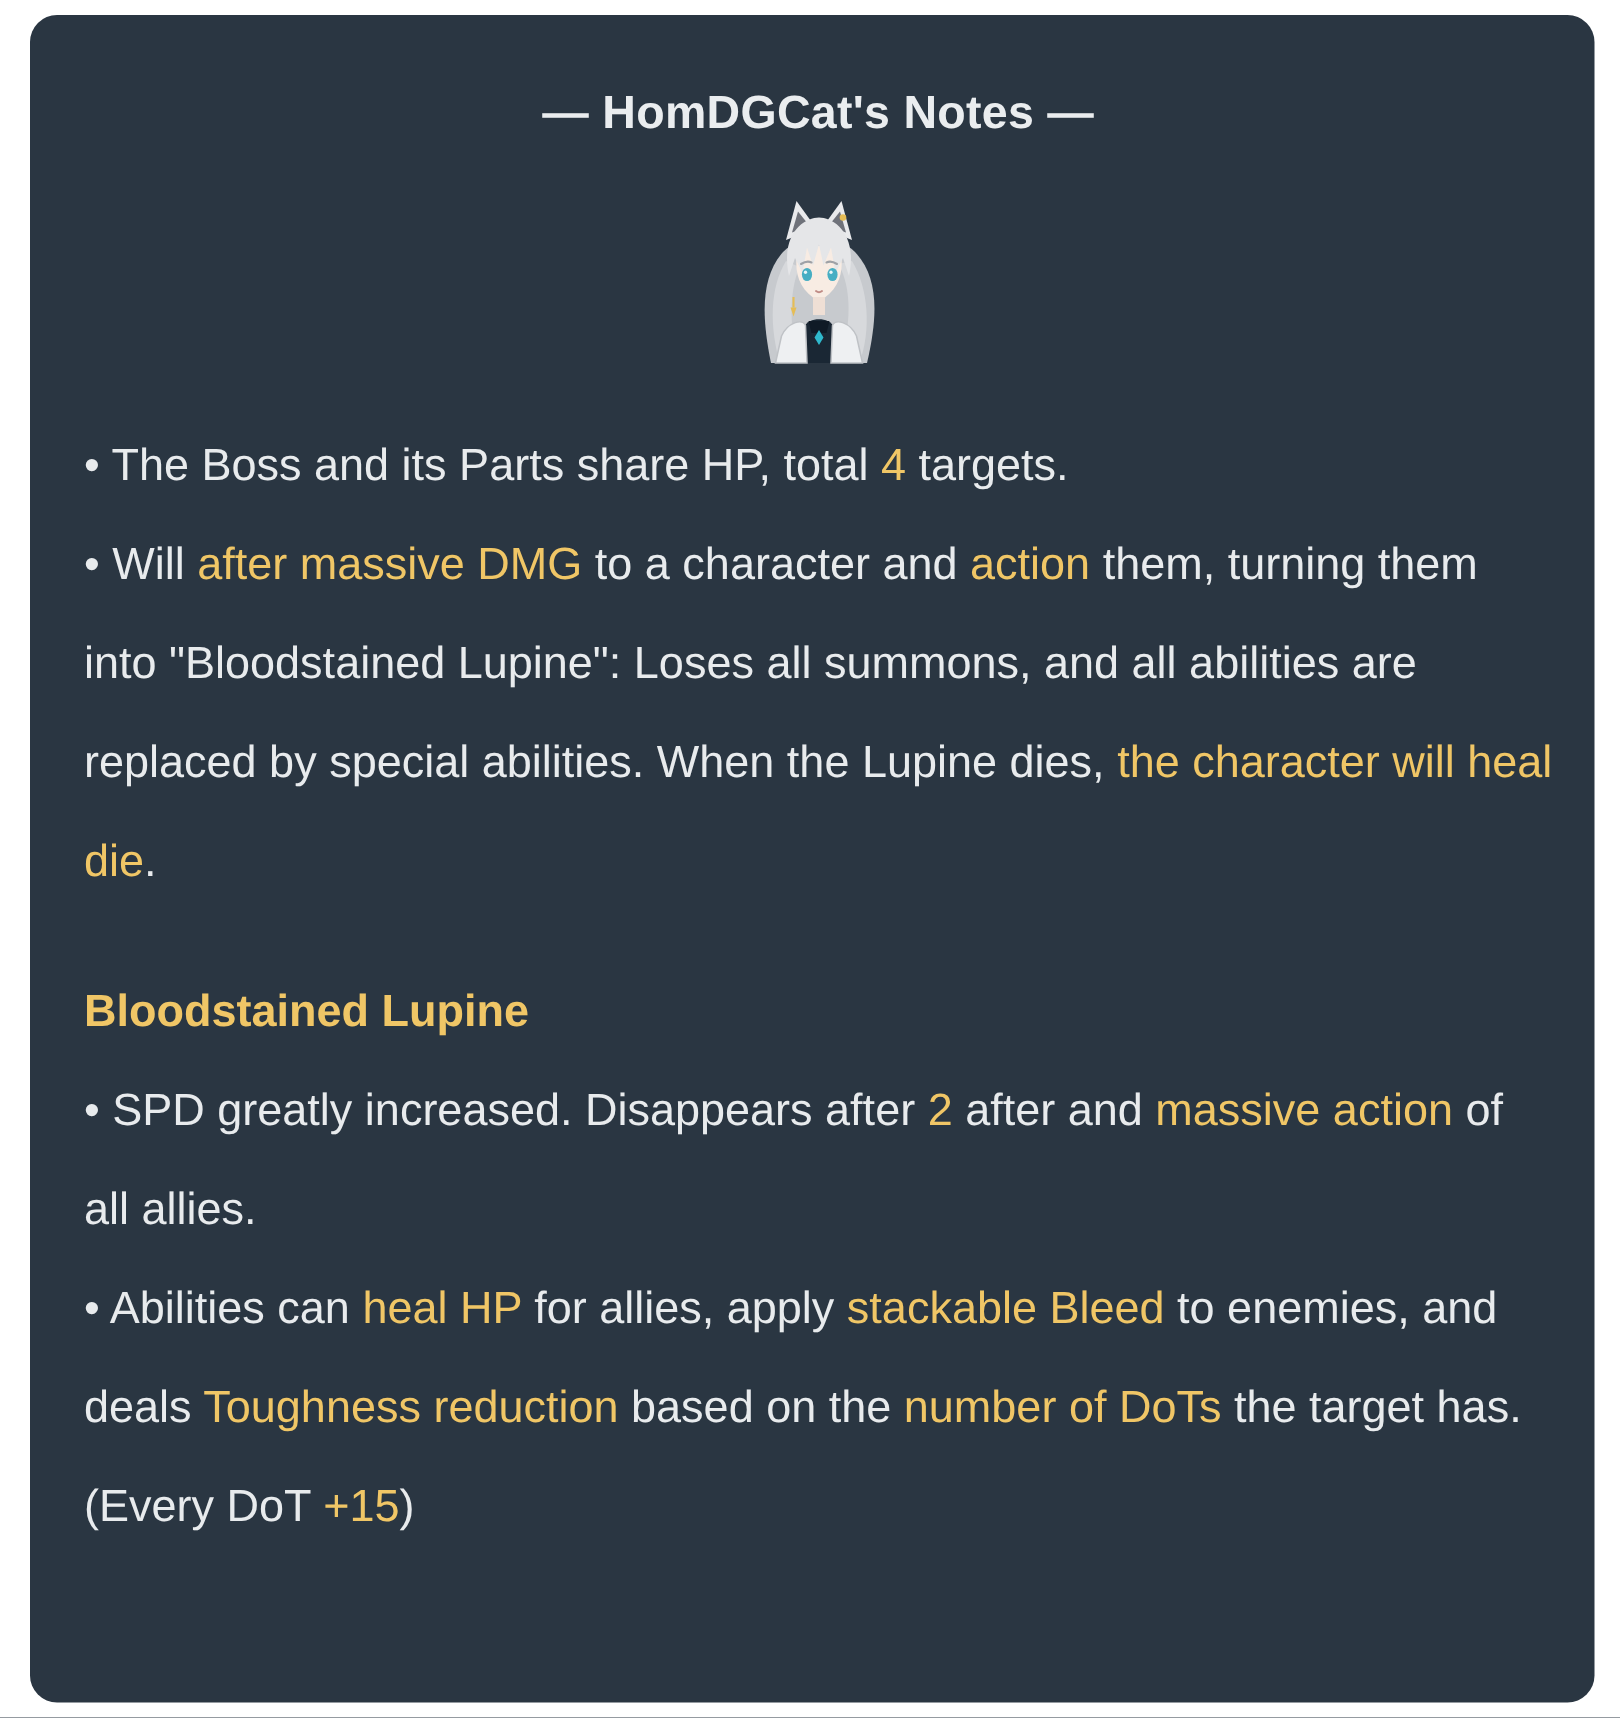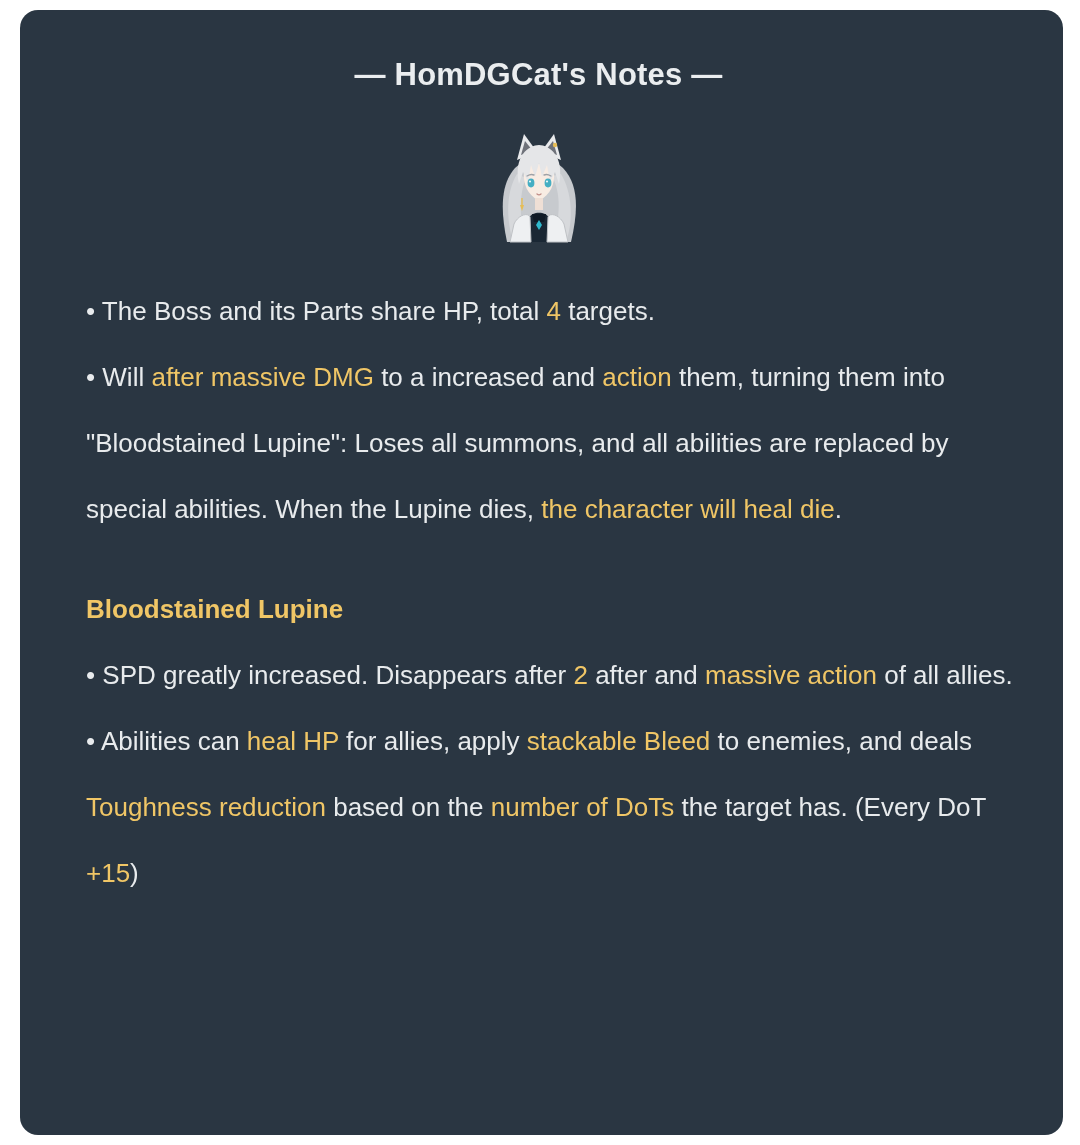--- a/index.html
+++ b/index.html
@@ -15,21 +15,21 @@
     overflow: hidden;
   }
   .note-card {
     position: absolute;
     left: 20px;
     top: 10px;
     right: 17px;
     bottom: 10px;
     background: var(--card-bg, #2a3642);
     border-radius: 18px;
-    padding: 46px 28px 40px 22px;
+    padding: 46px 28px 40px 36px;
     box-sizing: border-box;
   }
   .note-title {
     text-align: center;
     color: var(--title, #eaedef);
     font-size: 31px;
     font-weight: 700;
     line-height: 38px;
     letter-spacing: 0.2px;
   }
@@ -43,24 +43,23 @@
     margin-top: 22px;
     text-align: center;
     color: var(--accent, #f0c666);
     font-size: 31px;
     line-height: 40px;
     text-decoration: none;
   }
   .note-body {
     margin-top: 34px;
     color: var(--text, #e8ebed);
-    font-size: 26px;
+    font-size: 30px;
     line-height: 66px;
     max-width: 985px;
-    margin-left: 44px;
   }
   .note-p {
     margin: 0;
   }
   .note-p.gap {
     margin-top: 34px;
     font-weight: bold;
   }
   .accent {
     color: var(--accent, #f0c666);
@@ -113,19 +112,19 @@
       <path d="M48 88 L51 93 L48 98 L45 93 Z" fill="#2fb9cd"></path>
 
       <path d="M19 110 L23 92 C27 83 37 80 39 85 L40 110 Z" fill="#eef0f2" stroke="#bfc2c6" stroke-width="1"></path>
       <path d="M77 110 L73 92 C69 83 59 80 57 85 L56 110 Z" fill="#eef0f2" stroke="#bfc2c6" stroke-width="1"></path>
     </svg>
   </div>
 
 
   <div class="note-body">
     <p class="note-p"><span>• The Boss and its Parts share HP, total </span><span class="accent">4</span><span> targets.</span></p>
-    <p class="note-p"><span>• Will </span><span class="accent">after massive DMG</span><span> to a increased and </span><span class="accent">action</span><span> them, turning them into "Bloodstained Lupine": Loses all summons, and all abilities are replaced by special abilities. When the Lupine dies, </span><span class="accent">the character will heal die</span><span>.</span></p>
+    <p class="note-p"><span>• Will </span><span class="accent">after massive DMG</span><span> to a character and </span><span class="accent">action</span><span> them, turning them into "Bloodstained Lupine": Loses all summons, and all abilities are replaced by special abilities. When the Lupine dies, </span><span class="accent">the character will heal die</span><span>.</span></p>
     <p class="note-p gap"><span class="accent">Bloodstained Lupine</span></p>
     <p class="note-p"><span>• SPD greatly increased. Disappears after </span><span class="accent">2</span><span> after and </span><span class="accent">massive action</span><span> of all allies.</span></p>
     <p class="note-p"><span>• Abilities can </span><span class="accent">heal HP</span><span> for allies, apply </span><span class="accent">stackable Bleed</span><span> to enemies, and deals </span><span class="accent">Toughness reduction</span><span> based on the </span><span class="accent">number of DoTs</span><span> the target has. (Every DoT </span><span class="accent">+15</span><span>)</span></p>
   </div>
 
 </div>
 
 </body></html>

